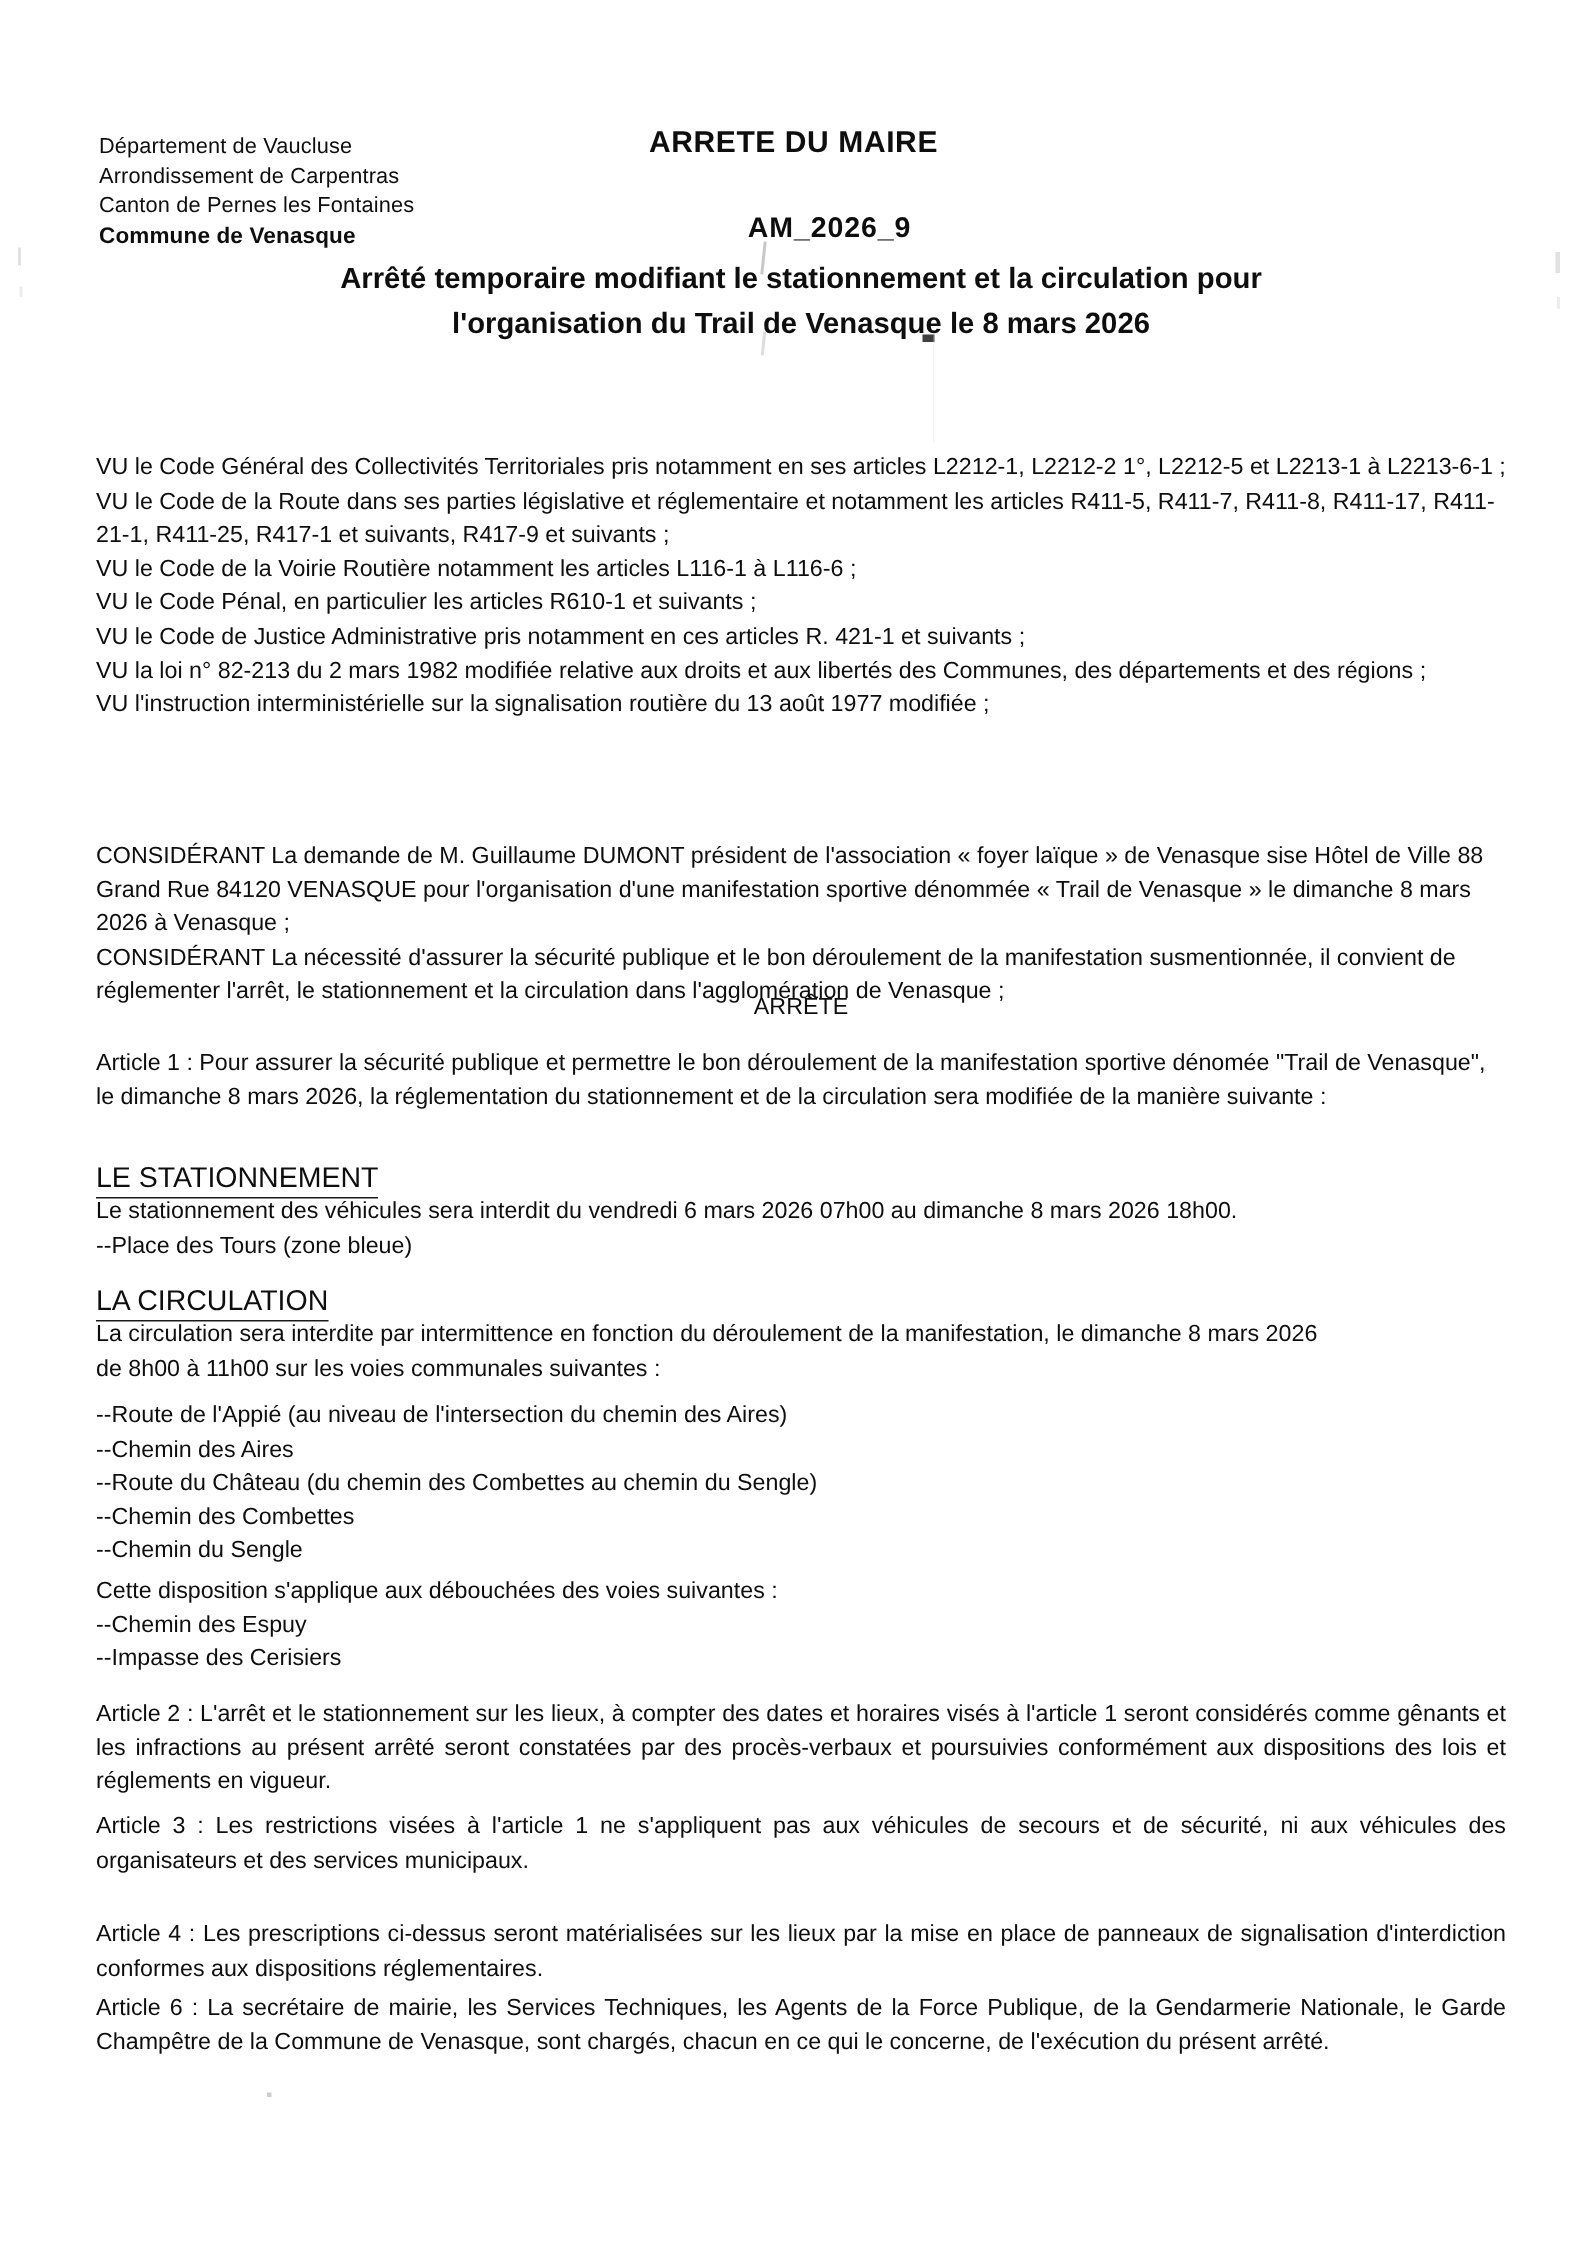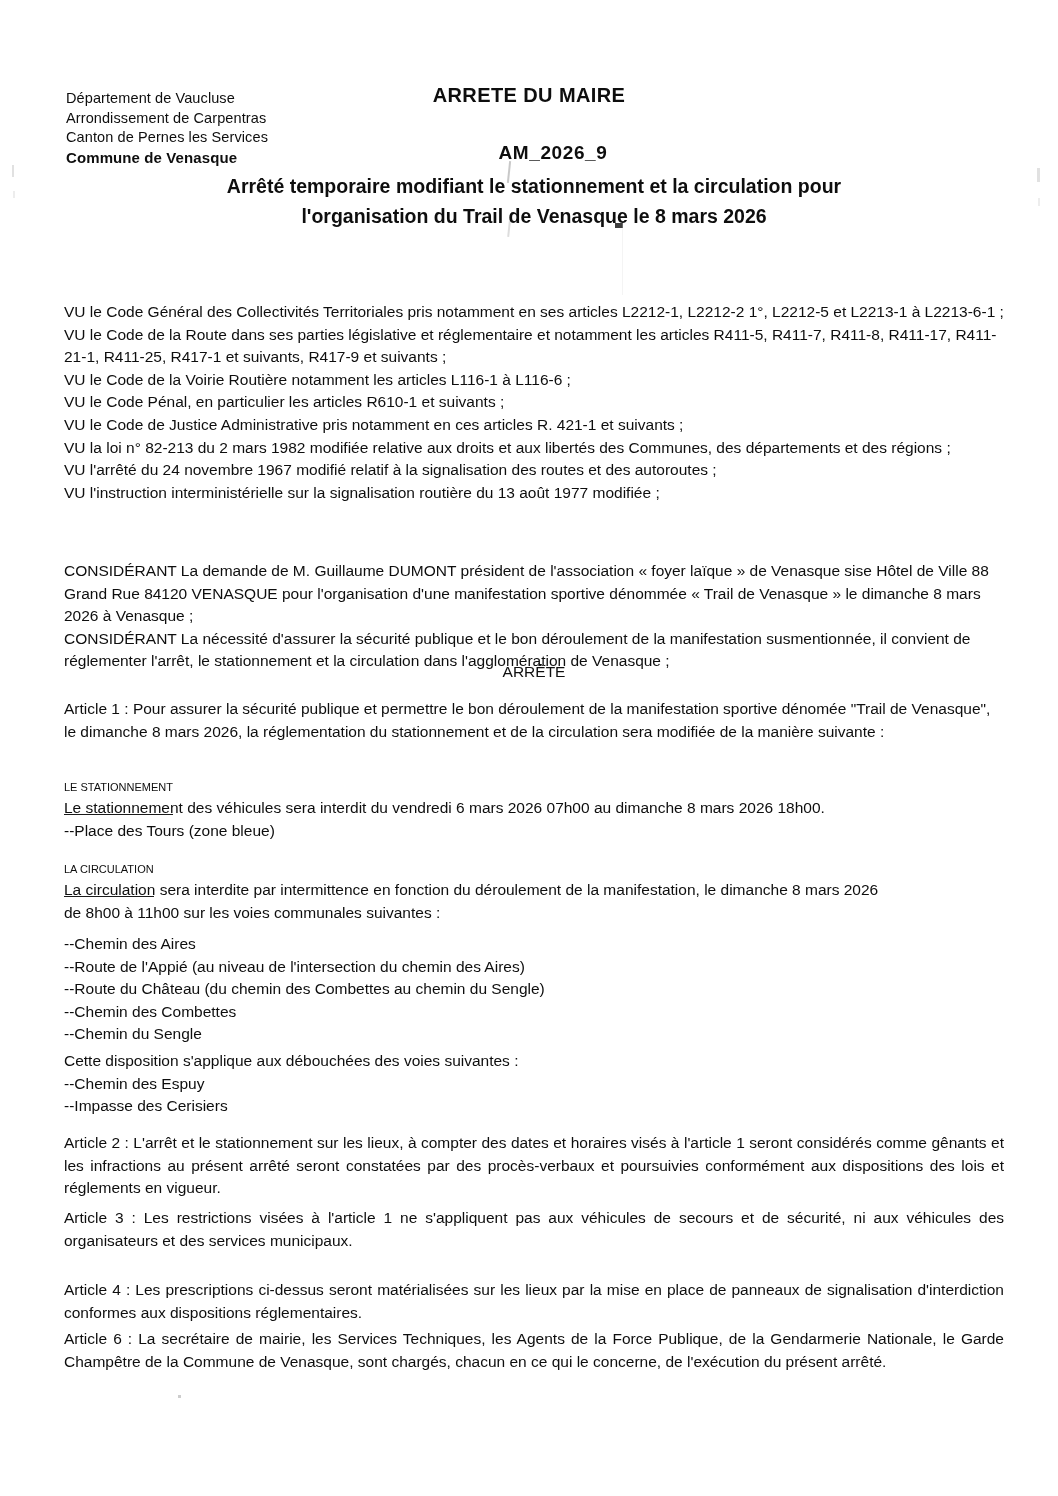--- a/index.html
+++ b/index.html
@@ -89,22 +89,22 @@
     font-size: 15.5px;
     line-height: 22.6px;
   }
   .body-block p { margin: 0; }
   .justified { text-align: justify; }
   .centered  { text-align: center; }
 
   .section-head {
     display: inline-block;
     border-bottom: 1.6px solid #1a1a1a;
-    padding-bottom: 16px;
-    font-size: 11px;
+    padding-bottom: 2px;
+    font-size: 19px;
     line-height: 21px;
   }
 
   .blk-preamble   { top: 258px;  }
   .blk-considerant{ top: 517px;  }
   .blk-arrete     { top: 618px;  }
   .blk-article1   { top: 655px;  }
   .blk-stationnement-head { top: 732px; }
   .blk-stationnement-body { top: 754px; }
   .blk-circulation-head   { top: 814px; }
@@ -127,39 +127,38 @@
   <div class="scan-mark right-b"></div>
   <div class="scan-mark mid-dot"></div>
   <div class="scan-mark mid-v"></div>
   <div class="scan-mark stroke-a"></div>
   <div class="scan-mark stroke-b"></div>
   <div class="scan-mark tiny-1"></div>
 
   <div class="letterhead">
     <div>Département de Vaucluse</div>
     <div>Arrondissement de Carpentras</div>
-    <div>Canton de Pernes les Services</div>
+    <div>Canton de Pernes les Fontaines</div>
     <div class="commune">Commune de Venasque</div>
   </div>
 
   <div class="doc-title">ARRETE DU MAIRE</div>
   <div class="ref-number">AM_2026_9</div>
   <div class="subtitle">
     <div>Arrêté temporaire modifiant le stationnement et la circulation pour</div>
     <div>l'organisation du Trail de Venasque le 8 mars 2026</div>
   </div>
 
   <div class="body-block blk-preamble">
     <p>VU le Code Général des Collectivités Territoriales pris notamment en ses articles L2212-1, L2212-2 1°, L2212-5 et L2213-1 à L2213-6-1 ;</p>
     <p>VU le Code de la Route dans ses parties législative et réglementaire et notamment les articles R411-5, R411-7, R411-8, R411-17, R411-21-1, R411-25, R417-1 et suivants, R417-9 et suivants ;</p>
     <p>VU le Code de la Voirie Routière notamment les articles L116-1 à L116-6 ;</p>
     <p>VU le Code Pénal, en particulier les articles R610-1 et suivants ;</p>
     <p>VU le Code de Justice Administrative pris notamment en ces articles R. 421-1 et suivants ;</p>
     <p>VU la loi n° 82-213 du 2 mars 1982 modifiée relative aux droits et aux libertés des Communes, des départements et des régions ;</p>
-    <p>VU l'arrêté du 24 novembre 1967 modifié relatif à la signalisation des routes et des autoroutes ;</p>
     <p>VU l'instruction interministérielle sur la signalisation routière du 13 août 1977 modifiée ;</p>
   </div>
 
   <div class="body-block blk-considerant">
     <p>CONSIDÉRANT La demande de M. Guillaume DUMONT président de l'association « foyer laïque » de Venasque sise Hôtel de Ville 88 Grand Rue 84120 VENASQUE pour l'organisation d'une manifestation sportive dénommée « Trail de Venasque » le dimanche 8 mars 2026 à Venasque ;</p>
     <p>CONSIDÉRANT La nécessité d'assurer la sécurité publique et le bon déroulement de la manifestation susmentionnée, il convient de réglementer l'arrêt, le stationnement et la circulation dans l'agglomération de Venasque ;</p>
   </div>
 
   <div class="body-block blk-arrete centered">
     <p>ARRÊTE</p>
@@ -179,22 +178,22 @@
 
   <div class="body-block blk-circulation-head">
     <span class="section-head">LA CIRCULATION</span>
   </div>
   <div class="body-block blk-circulation-body">
     <p>La circulation sera interdite par intermittence en fonction du déroulement de la manifestation, le dimanche 8 mars 2026</p>
     <p>de 8h00 à 11h00 sur les voies communales suivantes :</p>
   </div>
 
   <div class="body-block blk-voies">
+    <p>--Route de l'Appié (au niveau de  l'intersection du chemin des Aires)</p>
     <p>--Chemin des Aires</p>
-    <p>--Route de l'Appié (au niveau de  l'intersection du chemin des Aires)</p>
     <p>--Route du Château (du chemin des Combettes au chemin du Sengle)</p>
     <p>--Chemin des Combettes</p>
     <p>--Chemin du Sengle</p>
   </div>
 
   <div class="body-block blk-debouchees">
     <p>Cette disposition s'applique aux débouchées des voies suivantes :</p>
     <p>--Chemin des Espuy</p>
     <p>--Impasse des Cerisiers</p>
   </div>

